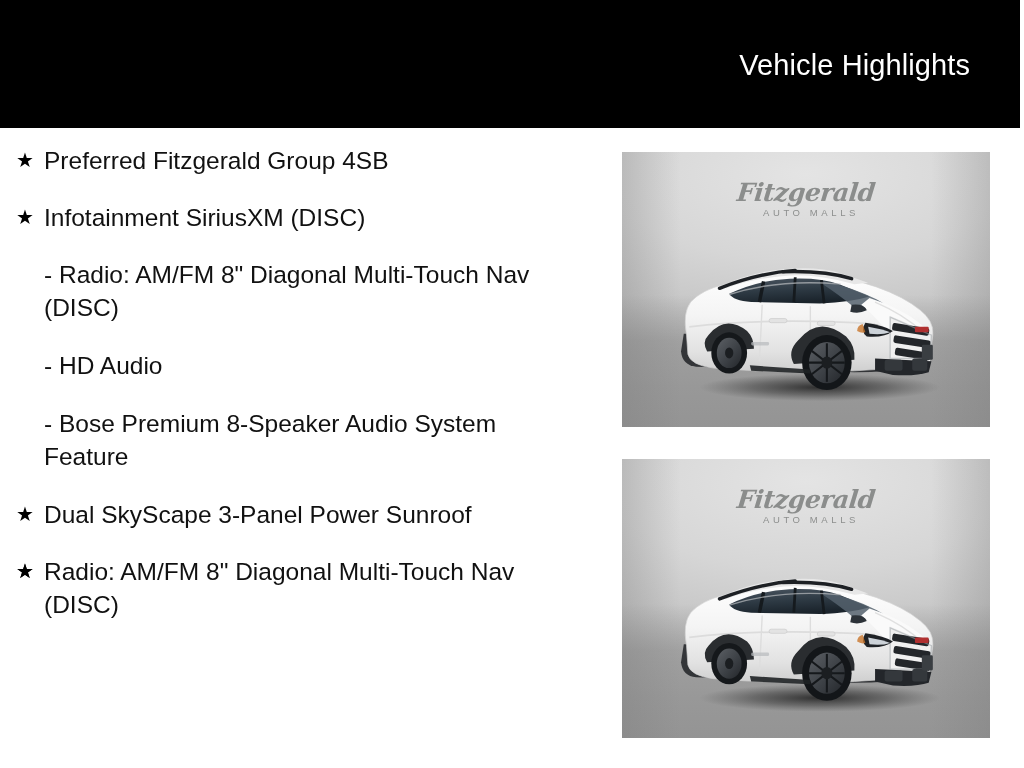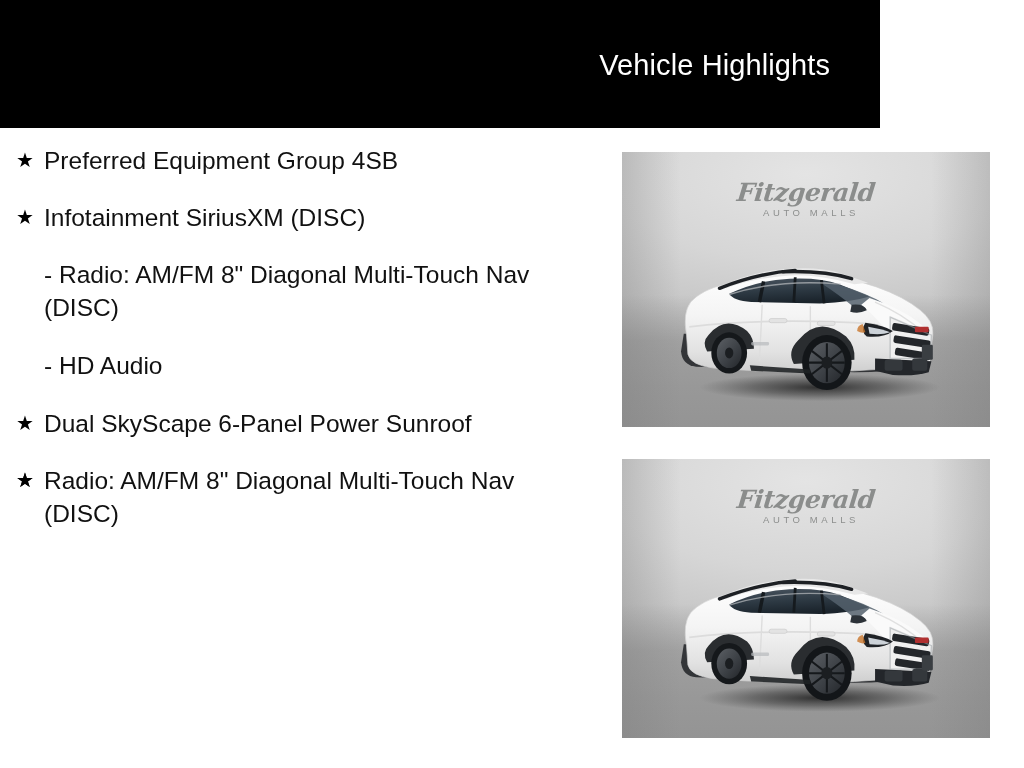--- a/index.html
+++ b/index.html
@@ -13,21 +13,21 @@
     position: relative;
     overflow: hidden;
     font-family: "Liberation Sans", sans-serif;
     -webkit-font-smoothing: antialiased;
   }
 
   
   #header-band {
     position: absolute;
     left: 0; top: 0;
-    width: 880px;
+    width: 1020px;
     height: 128px;
     background: #000000;
     box-sizing: border-box;
     text-decoration: underline;
   }
   #page-title {
     position: absolute;
     right: 50px;
     top: 48px;
     color: #ffffff;
@@ -144,25 +144,26 @@
   .suv svg { width: 100%; height: 100%; display: block; }
 </style>
 </head>
 <body>
 
 <div id="header-band">
   <div id="page-title">Vehicle Highlights</div>
 </div>
 
 <div id="feature-list">
-    <div class="feat-row"><span class="bullet-star">★</span><span>Preferred Equipment Group 4SB</span></div>
+    <div class="feat-row"><span class="bullet-star">★</span><span>Preferred Fitzgerald Group 4SB</span></div>
     <div class="feat-row"><span class="bullet-star">★</span><span>Infotainment SiriusXM (DISC)</span></div>
     <div class="feat-row sub"><span>- Radio: AM/FM 8" Diagonal Multi-Touch Nav (DISC)</span></div>
     <div class="feat-row sub"><span>- HD Audio</span></div>
-    <div class="feat-row"><span class="bullet-star">★</span><span>Dual SkyScape 6-Panel Power Sunroof</span></div>
+    <div class="feat-row sub"><span>- Bose Premium 8-Speaker Audio System Feature</span></div>
+    <div class="feat-row"><span class="bullet-star">★</span><span>Dual SkyScape 3-Panel Power Sunroof</span></div>
     <div class="feat-row"><span class="bullet-star">★</span></div>
     <div class="feat-row"><span class="bullet-star">★</span><span>Radio: AM/FM 8" Diagonal Multi-Touch Nav (DISC)</span></div>
   </div>
 
 <div class="vehicle-photo" id="vehicle-photo-1">
     <div class="photo-bg"></div>
     <div class="photo-floor"></div>
     <div class="watermark">
       <span class="wm-main">Fitzgerald</span>
       <span class="wm-sub">AUTO MALLS</span>

